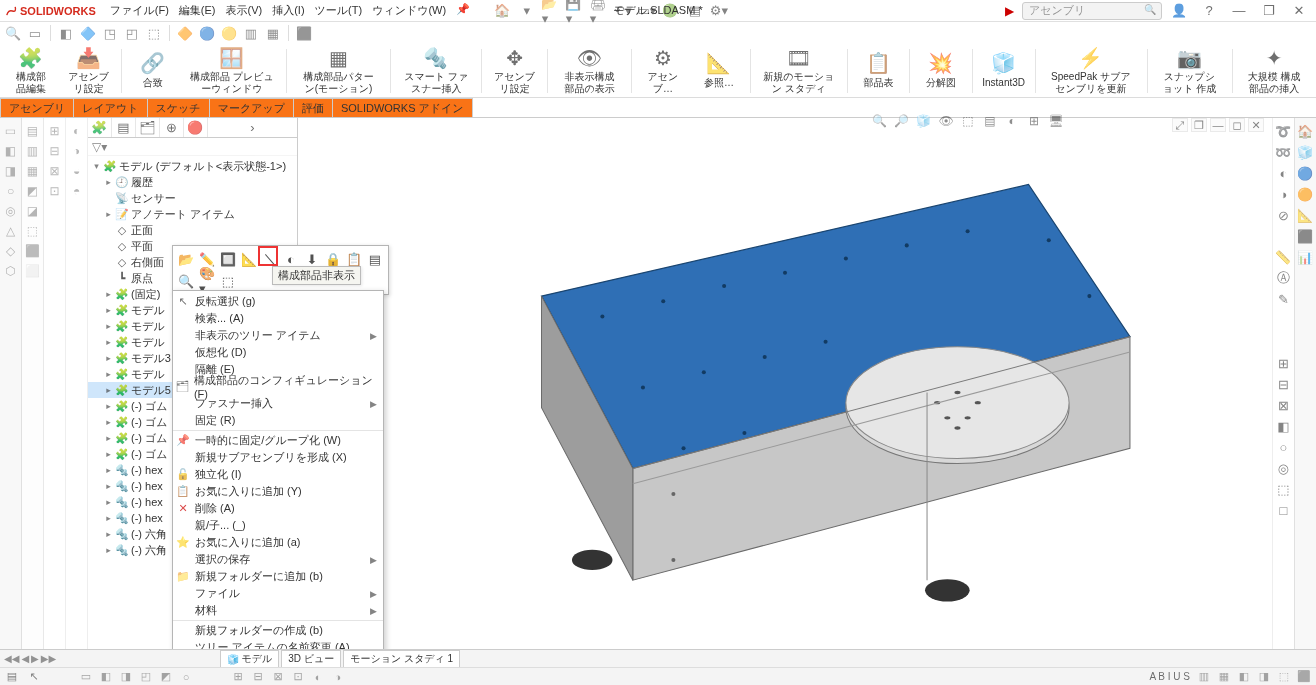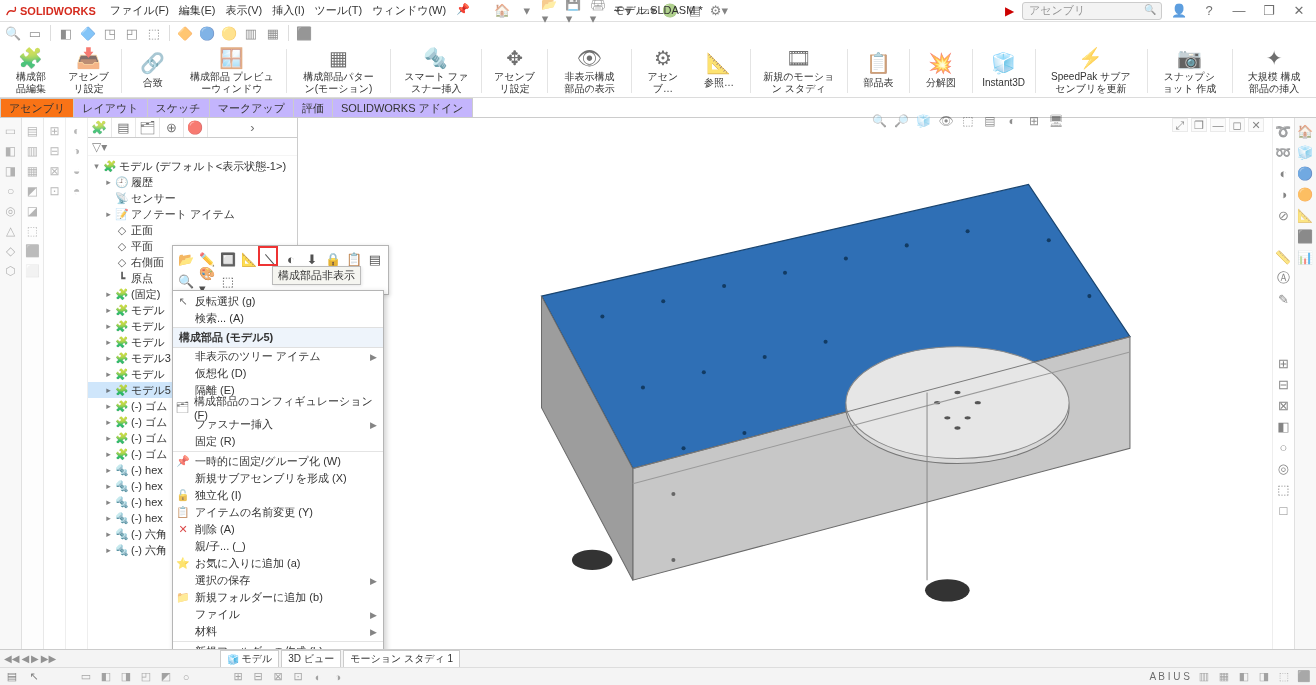--- a/index.html
+++ b/index.html
@@ -26,21 +26,21 @@
   .qb-sep { width: 1px; height: 16px; background: #ddd; margin: 0 2px; }
 
   
   .ribbon { height: 54px; background: #fff; border-bottom: 1px solid #dcdcdc; display: flex; align-items: center; padding: 0 6px; gap: 6px; }
   .ribbon-btn { display: flex; flex-direction: column; align-items: center; justify-content: center; gap: 2px; padding: 2px 6px; min-width: 50px; font-size: 10px; line-height: 1.15; text-align: center; }
   .ribbon-btn .ri { font-size: 20px; opacity: .7; height: 22px; display: flex; align-items: center; }
   .ribbon-sep { width: 1px; height: 44px; background: #e4e4e4; }
 
   
   .cm-tabs { height: 20px; display: flex; align-items: stretch; border-bottom: 1px solid #ccc; font-size: 11px; }
-  .cm-tab { padding: 2px 8px; border: 1px solid #ccc; border-bottom: none; background: #c4b5fd; margin-right: -1px; display:flex; align-items:center;}
+  .cm-tab { padding: 2px 8px; border: 1px solid #ccc; border-bottom: none; background: #f97316; margin-right: -1px; display:flex; align-items:center;}
   .cm-tab.active { background: #f97316; }
 
   
   .main { position: relative; height: calc(685px - 22px - 22px - 54px - 20px - 18px); display: flex; }
   .left-strip { width: 22px; background: #f8f8f8; border-right: 1px solid #e0e0e0; display:flex; flex-direction:column; gap:2px; padding-top:4px; align-items:center;}
   .left-strip span, .left-strip2 span, .left-strip3 span, .left-strip4 span { width:18px; height:18px; font-size:12px; opacity:.35; display:inline-flex; align-items:center; justify-content:center;}
   .left-strip2 { width: 22px; background: #fdfdfd; border-right: 1px solid #e8e8e8; display:flex; flex-direction:column; gap:2px; padding-top:4px; align-items:center;}
   .left-strip3 { width: 22px; background: #fff; border-right: 1px solid #eee; display:flex; flex-direction:column; gap:2px; padding-top:4px; align-items:center;}
   .left-strip4 { width: 22px; background: #fff; border-right: 1px solid #eee; display:flex; flex-direction:column; gap:2px; padding-top:4px; align-items:center;}
 
@@ -557,21 +557,20 @@
 
   <div class="ctx-menu">
     <div class="mi">
         <span class="ic">↖</span>
         <span>反転選択 (g)</span>
       </div>
     <div class="mi">
         <span class="ic"></span>
         <span>検索... (A)</span>
       </div>
-    <div class="hdr">構成部品 (モデル5)</div>
     <div class="mi">
         <span class="ic"></span>
         <span>非表示のツリー アイテム</span>
         <span class="arrow">▶</span>
       </div>
     <div class="mi">
         <span class="ic"></span>
         <span>仮想化 (D)</span>
       </div>
     <div class="mi">
@@ -599,21 +598,21 @@
     <div class="mi">
         <span class="ic"></span>
         <span>新規サブアセンブリを形成 (X)</span>
       </div>
     <div class="mi">
         <span class="ic">🔓</span>
         <span>独立化 (I)</span>
       </div>
     <div class="mi">
         <span class="ic">📋</span>
-        <span>アイテムの名前変更 (Y)</span>
+        <span>お気に入りに追加 (Y)</span>
       </div>
     <div class="mi">
         <span class="ic" style="color:#c00">✕</span>
         <span>削除 (A)</span>
       </div>
     <div class="mi">
         <span class="ic"></span>
         <span>親/子... (_)</span>
       </div>
     <div class="mi">

